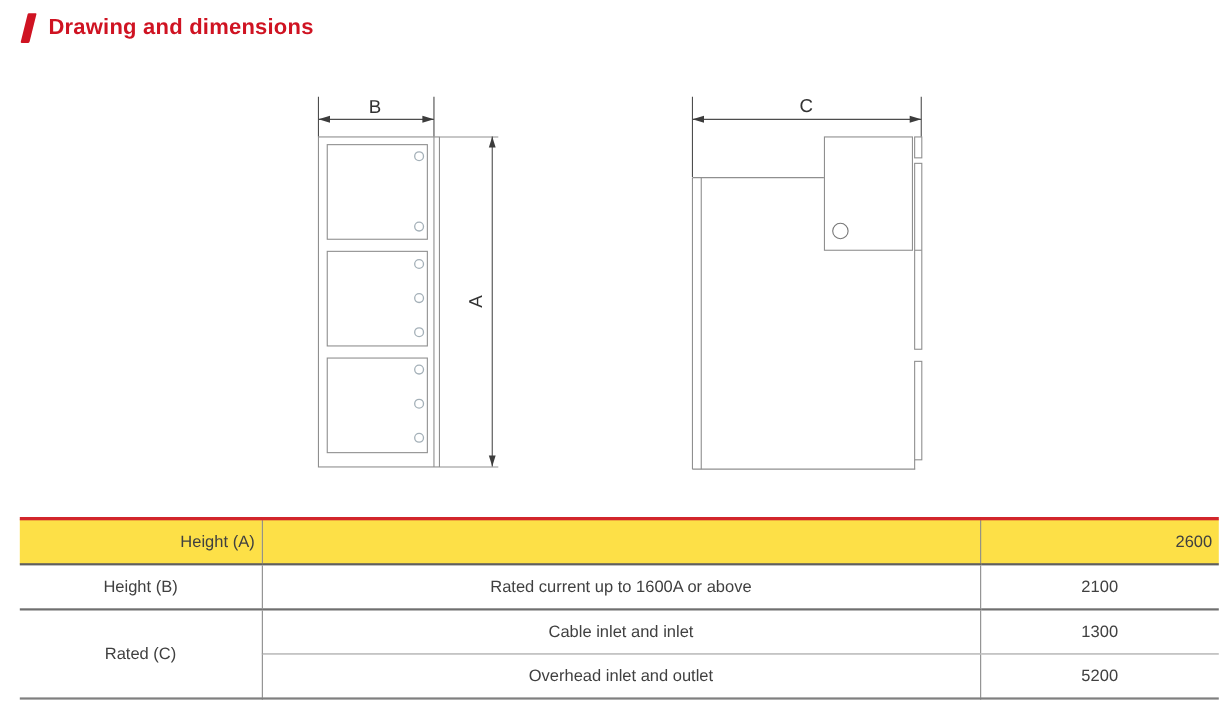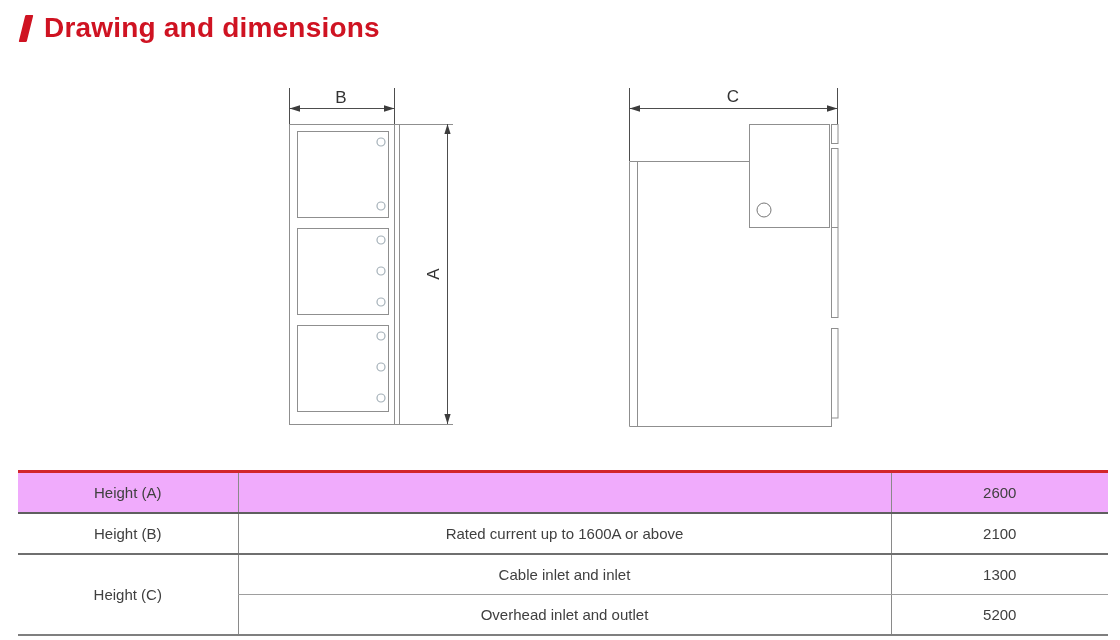--- a/index.html
+++ b/index.html
@@ -3,42 +3,42 @@
 <meta charset="utf-8">
 <style>
   html,body{margin:0;padding:0;}
   body{
     width:1120px;height:640px;background:#ffffff;position:relative;overflow:hidden;
     font-family:"Liberation Sans", sans-serif;
   }
   
   .title-row{position:absolute;left:22px;top:12px;display:flex;align-items:center;}
   .title-slash{width:8px;height:27px;background:#cf1322;transform:skewX(-14deg);border-radius:1px;margin-right:14px;}
-  .page-title{color:#cf1322;font-size:28px;font-weight:bold;letter-spacing:.2px;white-space:nowrap;}
+  .page-title{color:#cf1322;font-size:20px;font-weight:bold;letter-spacing:.2px;white-space:nowrap;}
 
   
   .drawings{position:absolute;left:0;top:0;width:1120px;height:460px;}
   .drawings text{font-family:"Liberation Sans", sans-serif;font-size:17px;fill:#333333;}
 
   
   table.dim-table{
     position:absolute;left:18px;top:470px;width:1090px;table-layout:fixed;
     border-collapse:collapse;
     border-top:3px solid #d2262b;
     border-bottom:2px solid #7f7f7f;
   }
   .dim-table td{
     height:39px;padding:0 6px;text-align:center;vertical-align:middle;
     font-size:15px;color:#404040;
   }
   .dim-table col.c1{width:220px;}
   .dim-table col.c2{width:653px;}
   .dim-table col.c3{width:217px;}
   .dim-table td.vline{border-left:1px solid #8a8a8a;}
-  .dim-table tr.r1 td{background:#f0abfc;border-bottom:2px solid #5f5f5f;}
+  .dim-table tr.r1 td{background:#fde047;border-bottom:2px solid #5f5f5f;text-align:right;}
   .dim-table tr.r2 td{border-bottom:2px solid #6f6f6f;}
   .dim-table tr.r3 td.bb{border-bottom:1px solid #9e9e9e;}
 </style>
 </head>
 <body>
 
 <div class="title-row">
   <div class="title-slash"></div>
   <div class="page-title">Drawing and dimensions</div>
 </div>
@@ -119,21 +119,21 @@
     <td>Height (A)</td>
     <td class="vline"></td>
     <td class="vline">2600</td>
   </tr>
   <tr class="r2">
     <td>Height (B)</td>
     <td class="vline">Rated current up to 1600A or above</td>
     <td class="vline">2100</td>
   </tr>
   <tr class="r3">
-    <td rowspan="2">Height (C)</td>
+    <td rowspan="2">Rated (C)</td>
     <td class="vline bb">Cable inlet and inlet</td>
     <td class="vline bb">1300</td>
   </tr>
   <tr class="r4">
     <td class="vline">Overhead inlet and outlet</td>
     <td class="vline">5200</td>
   </tr>
 </tbody>
   </table>
 

